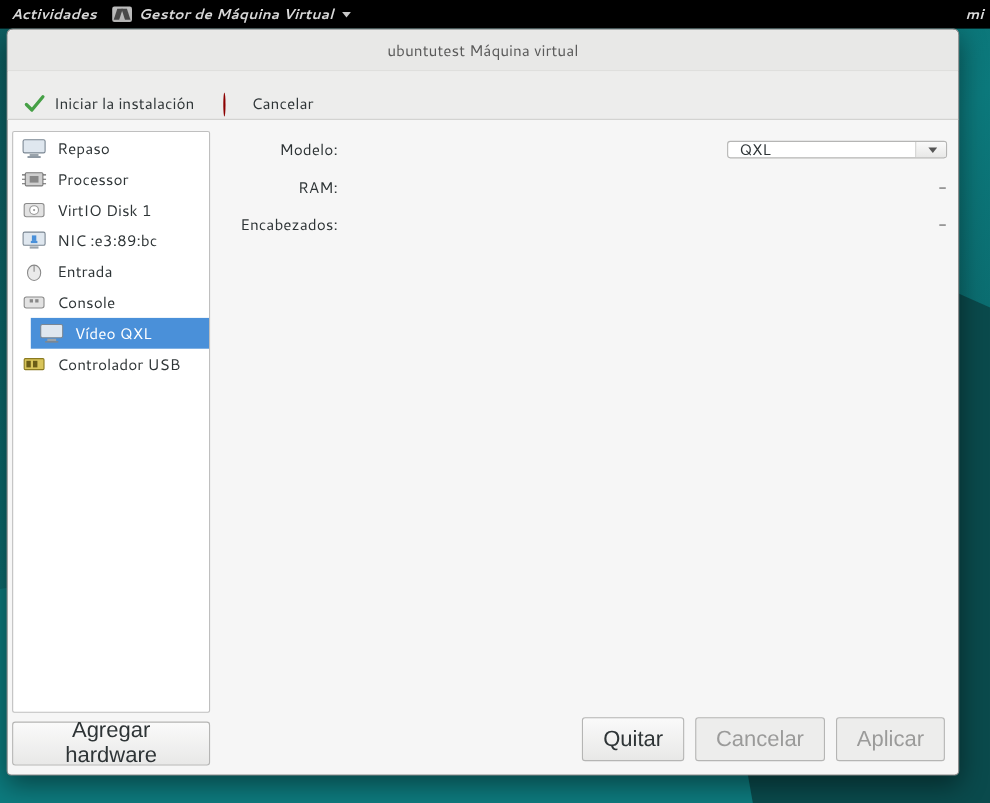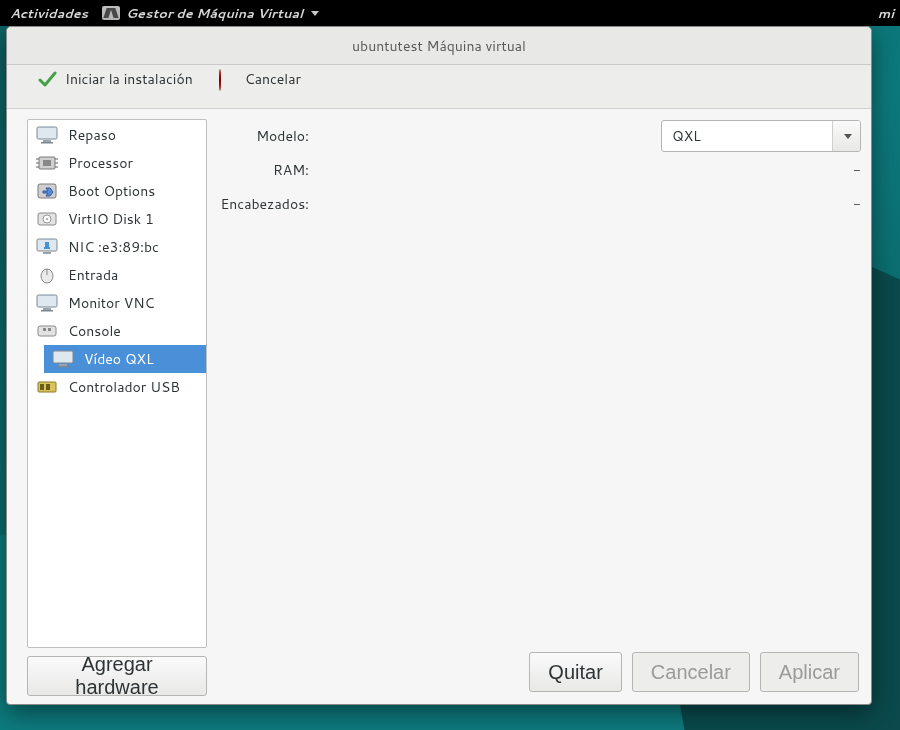--- a/index.html
+++ b/index.html
@@ -53,39 +53,39 @@
     display: flex; flex-direction: column;
   }
   .titlebar {
     height: 38px; background: #e8e8e7; border-bottom: 1px solid #c9c9c8;
     display: flex; align-items: center; justify-content: center;
     border-radius: 5px 5px 0 0;
     font-size: 14px; color: #5a5a5a;
   }
 
   .toolbar {
-    height: 44px; display: flex; align-items: flex-start; gap: 22px;
-    padding: 0 28px; background: #ededec; border-bottom: 1px solid #d0d0cf;
+    height: 44px; display: flex; align-items: flex-end; gap: 22px;
+    padding: 0 12px; background: #ededec; border-bottom: 1px solid #d0d0cf;
   }
   .tool-btn { display: inline-flex; align-items: center; gap: 8px; cursor: pointer; padding: 4px 2px; }
   .check-icon {
     width: 20px; height: 20px; position: relative;
   }
   .check-icon svg { width: 20px; height: 20px; }
   .stop-icon {
     width: 18px; height: 18px; position: relative;
   }
   .stop-icon .disc {
     width: 16px; height: 16px; border-radius: 50%;
     background: radial-gradient(circle at 35% 30%, #ff6b6b, #c40000 70%);
     border: 1px solid #8c0000; box-shadow: inset 0 -1px 2px rgba(0,0,0,.4);
   }
 
   .body {
-    flex: 1; display: flex; padding: 10px 10px 8px 20px; min-height: 0;
+    flex: 1; display: flex; padding: 10px 10px 8px 4px; gap: 14px; min-height: 0;
   }
 
   
   .side-col { width: 180px; display: flex; flex-direction: column; gap: 8px; }
   .hw-list {
     flex: 1; background: #fff; border: 1px solid #bfbfbf; border-radius: 2px;
     overflow: auto; padding: 1px 0;
   }
   .hw-item {
     display: flex; align-items: center; gap: 10px; height: 28px; padding: 0 8px;
@@ -105,21 +105,21 @@
   .add-hw-btn { width: 100%; }
 
   
   .detail { flex: 1; display: flex; flex-direction: column; }
   .detail-title { font-weight: 700; margin: 4px 0 14px 2px; }
   .form-row { display: flex; align-items: center; height: 34px; margin-bottom: 0px; justify-content: space-between; }
   .form-label { width: 112px; text-align: right; padding-right: 10px; color: #2e3436; }
   .form-val { color: #555; }
   .combo {
     display: inline-flex; align-items: stretch; border: 1px solid #b5b5b4; border-radius: 3px;
-    background: #fff; height: 32px; overflow: hidden; min-width: 200px;
+    background: #fff; height: 16px; overflow: hidden; min-width: 200px;
   }
   .combo .combo-text { flex:1; display:flex; align-items:center; padding: 0 10px; }
   .combo .combo-btn {
     width: 28px; background: linear-gradient(#fafafa,#e8e8e7); border-left: 1px solid #cfcfce;
     display:flex; align-items:center; justify-content:center;
   }
   .combo .combo-btn .tri-down { border-top-color:#555; }
 
   .detail-spacer { flex: 1; }
   .action-row { display: flex; gap: 10px; justify-content: flex-end; padding: 6px 2px 4px 0; }
@@ -188,56 +188,40 @@
               <span class="ic">
                 <svg viewBox="0 0 22 18">
                   <use href="#ic-chip"></use>
                 </svg>
               </span>
               <span>Processor</span>
             </div>
             <div class="hw-item">
               <span class="ic">
                 <svg viewBox="0 0 22 18">
-                  <use href="#ic-boot"></use>
-                </svg>
-              </span>
-              <span>Boot Options</span>
-            </div>
-            <div class="hw-item">
-              <span class="ic">
-                <svg viewBox="0 0 22 18">
                   <use href="#ic-disk"></use>
                 </svg>
               </span>
               <span>VirtIO Disk 1</span>
             </div>
             <div class="hw-item">
               <span class="ic">
                 <svg viewBox="0 0 22 18">
                   <use href="#ic-nic"></use>
                 </svg>
               </span>
               <span>NIC :e3:89:bc</span>
             </div>
             <div class="hw-item">
               <span class="ic">
                 <svg viewBox="0 0 22 18">
                   <use href="#ic-mouse"></use>
                 </svg>
               </span>
               <span>Entrada</span>
-            </div>
-            <div class="hw-item">
-              <span class="ic">
-                <svg viewBox="0 0 22 18">
-                  <use href="#ic-monitor"></use>
-                </svg>
-              </span>
-              <span>Monitor VNC</span>
             </div>
             <div class="hw-item">
               <span class="ic">
                 <svg viewBox="0 0 22 18">
                   <use href="#ic-console"></use>
                 </svg>
               </span>
               <span>Console</span>
             </div>
             <div class="hw-item selected">

